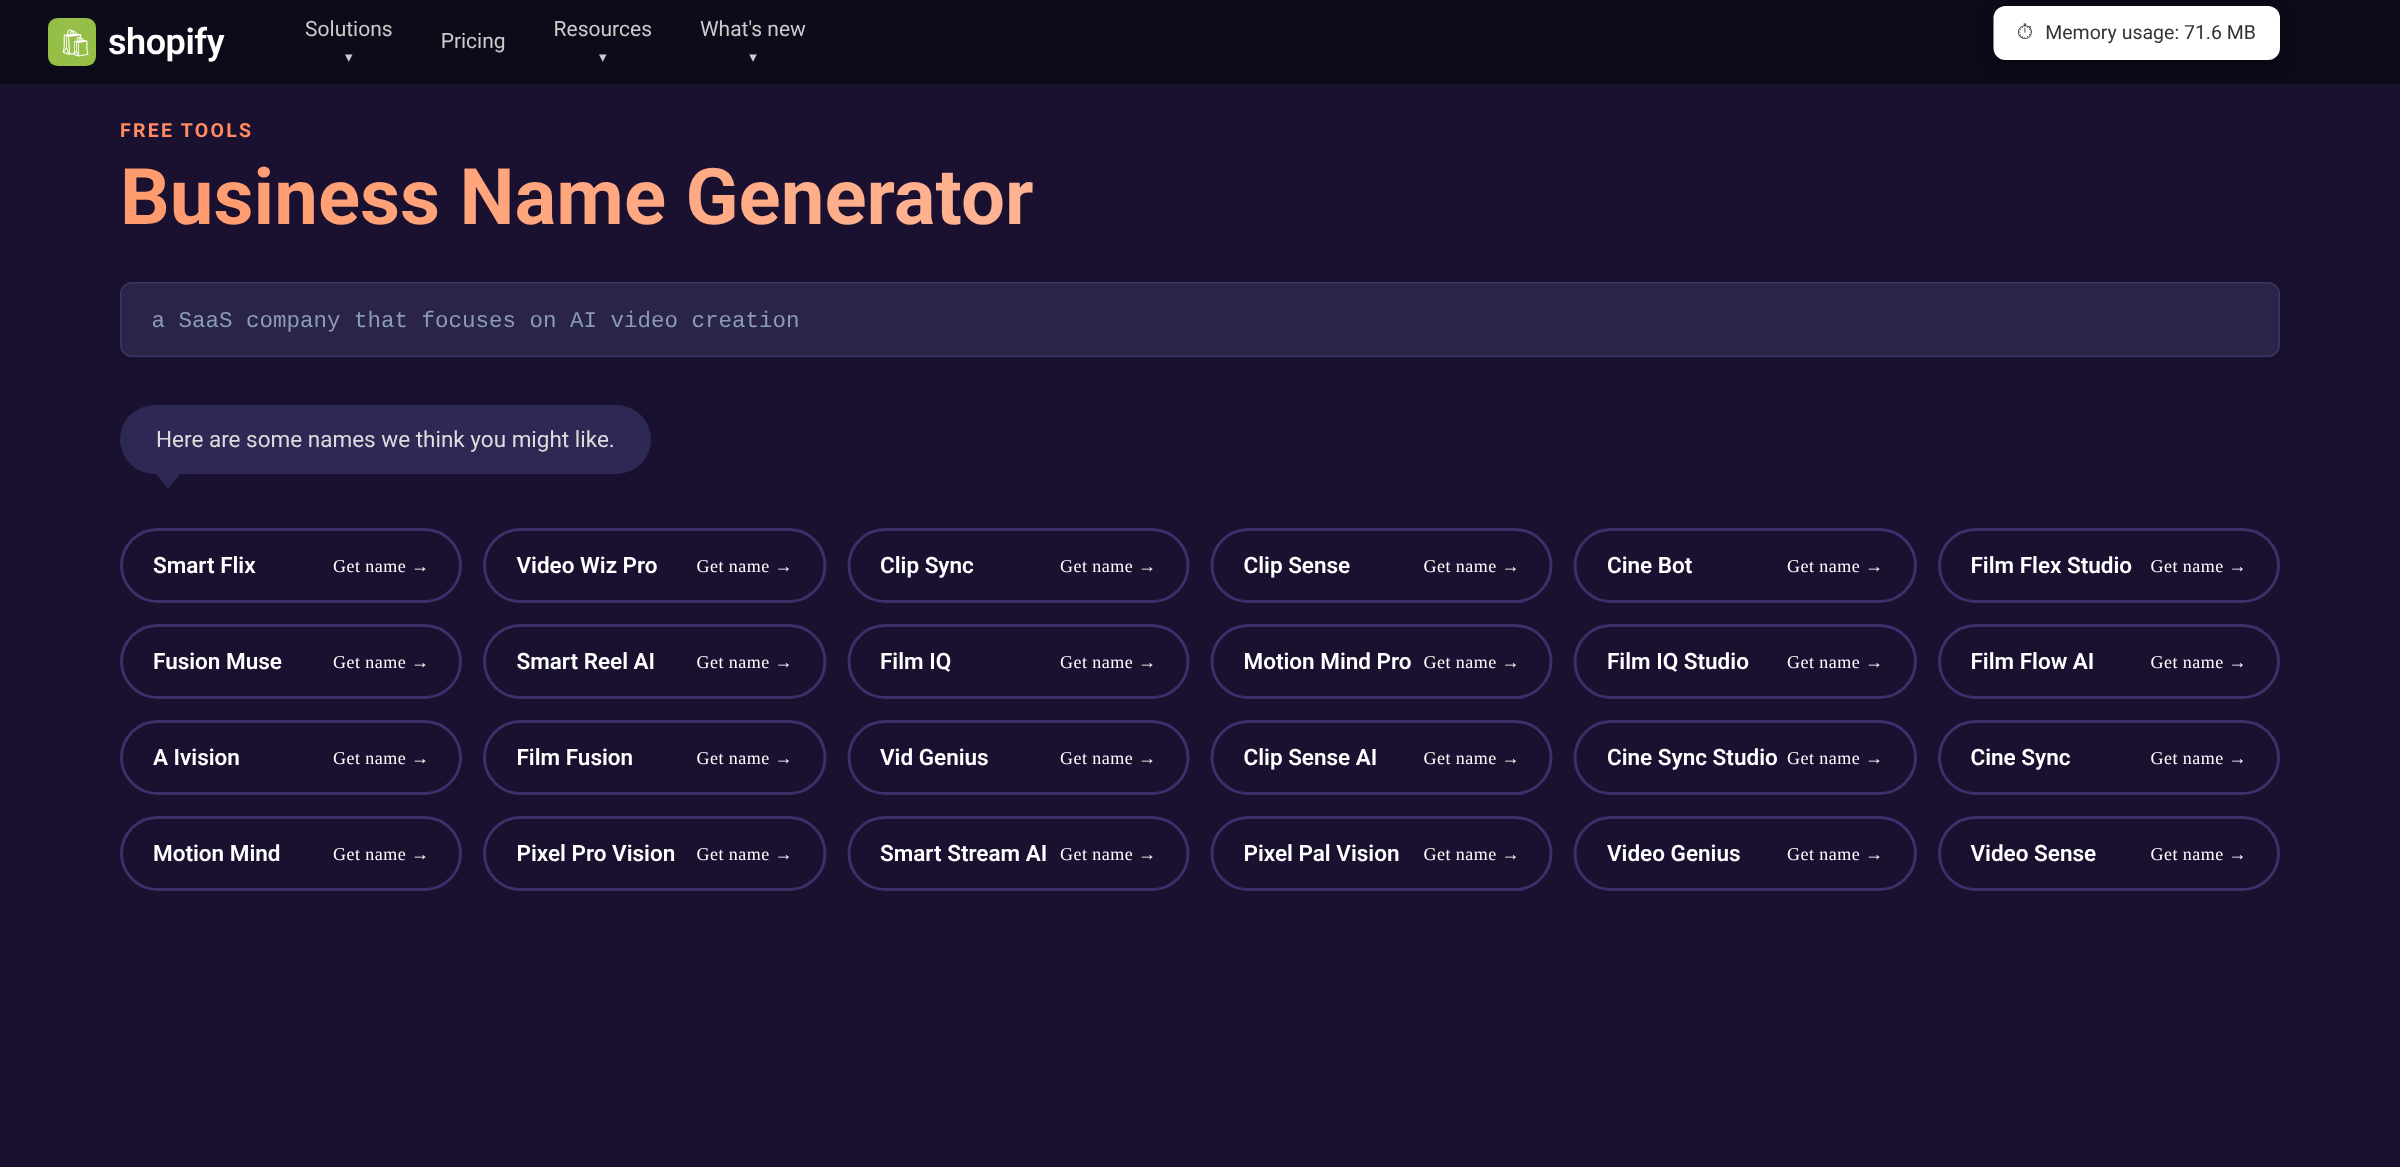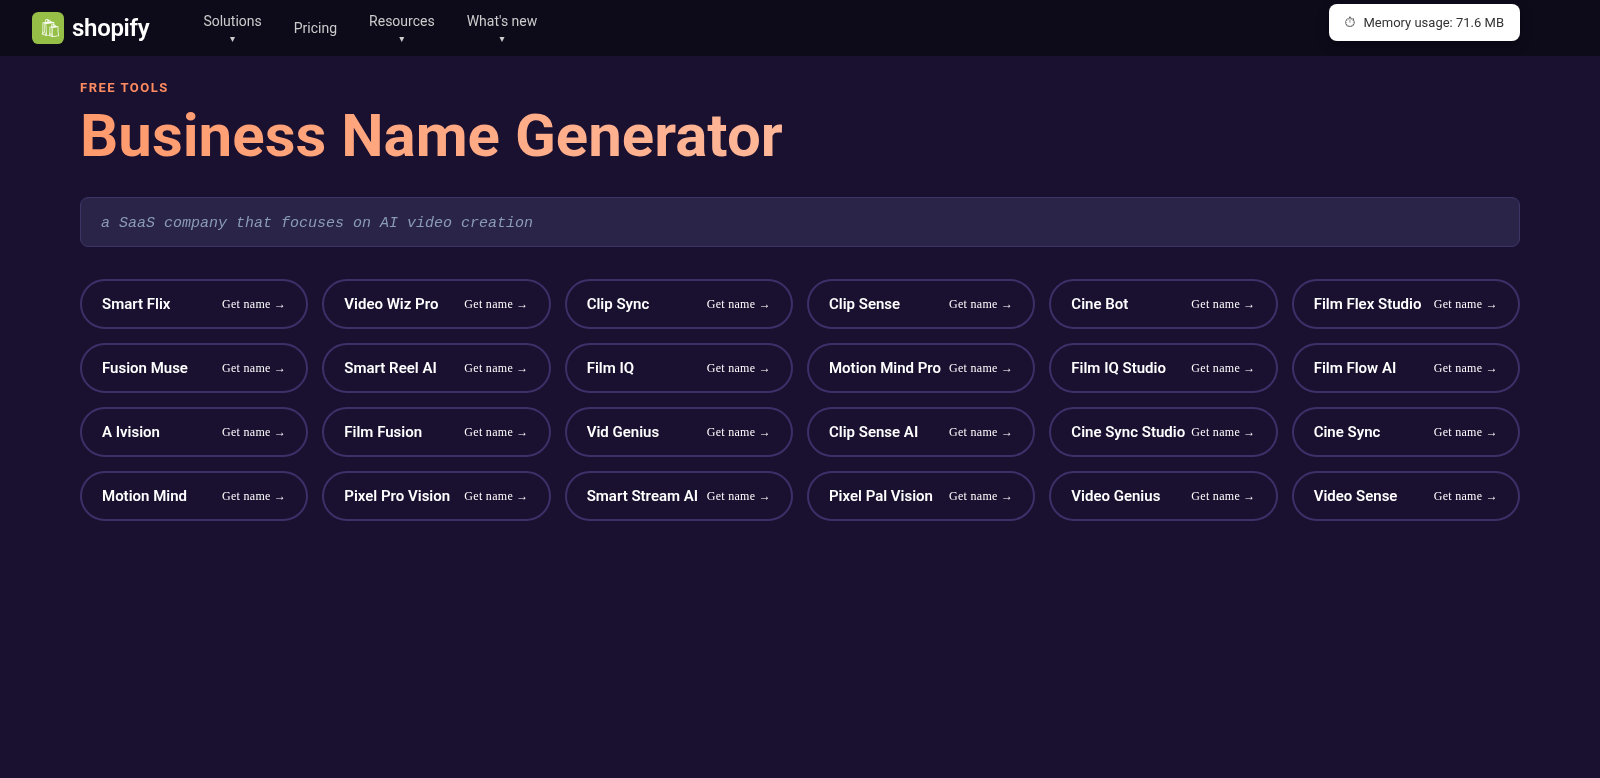--- a/index.html
+++ b/index.html
@@ -77,21 +77,21 @@
     }
     .free-tools-label {
       color: #ff8c60;
       font-size: 13px;
       font-weight: 700;
       letter-spacing: 1.5px;
       text-transform: uppercase;
       margin-bottom: 8px;
     }
     .page-title {
-      font-size: 60px;
+      font-size: 52px;
       font-weight: 700;
       background: linear-gradient(90deg, #ff9a6c 0%, #ffb89a 50%, #ffd4b8 100%);
       -webkit-background-clip: text;
       -webkit-text-fill-color: transparent;
       background-clip: text;
       line-height: 1.1;
       margin-bottom: 28px;
     }
 
     
@@ -103,21 +103,20 @@
       margin-bottom: 32px;
     }
     .search-input {
       background: transparent;
       border: none;
       outline: none;
       color: #8a9bb8;
       font-size: 15px;
       font-family: 'Courier New', monospace;
       width: 100%;
-      font-style: italic;
     }
 
     
     .suggestion-bubble {
       background: #2e2855;
       border-radius: 24px;
       padding: 14px 24px;
       display: inline-block;
       font-size: 15px;
       color: #ddd;
@@ -200,20 +199,23 @@
 </nav>
 
 <div class="main">
   <div class="free-tools-label">FREE TOOLS</div>
   <h1 class="page-title">Business Name Generator</h1>
 
   <div class="search-container">
     <input class="search-input" type="text" value="a SaaS company that focuses on AI video creation" style="">
   </div>
 
+  <div class="suggestion-bubble">
+    <span>Here are some names we think you might like.</span>
+  </div>
 
   <div class="names-grid" id="names-grid">
   <div class="name-card">
         <span class="name-card-label">Smart Flix</span>
         <span class="get-name-btn">Get name →</span>
       </div>
       <div class="name-card">
         <span class="name-card-label">Video Wiz Pro</span>
         <span class="get-name-btn">Get name →</span>
       </div>

